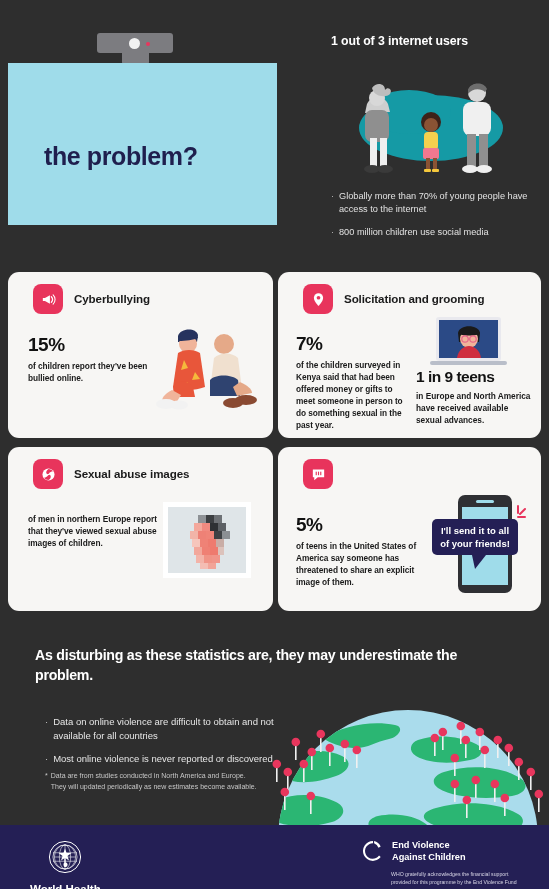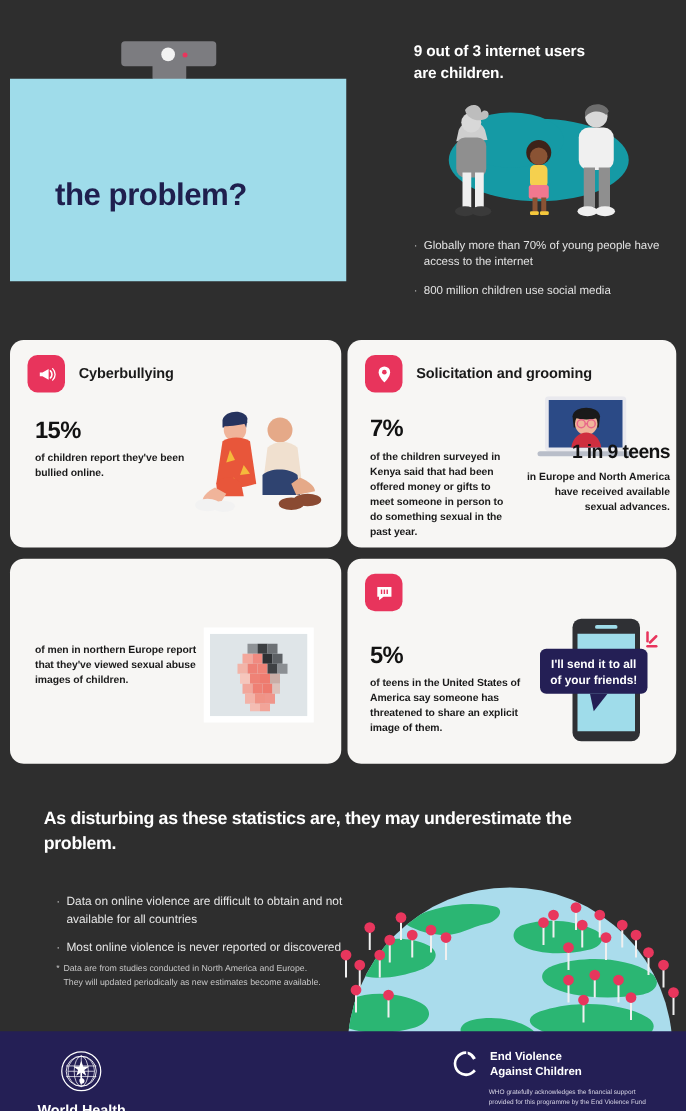--- a/index.html
+++ b/index.html
@@ -56,21 +56,21 @@
     line-height:1.45; margin-bottom:9px;
   }
   .bullet .bdot { color:#bdbdbd; flex:0 0 auto; font-size:9px; }
 
   
   .cards { position:absolute; left:0; top:272px; width:549px; }
   .card {
     position:absolute; background:#f7f6f4; border-radius:11px;
     overflow:hidden;
   }
-  .card-head { display:flex; align-items:center; gap:11px; padding:12px 0 0 14px; }
+  .card-head { display:flex; align-items:center; gap:11px; padding:12px 0 0 25px; }
   .cicon {
     width:30px; height:30px; border-radius:8px; background:#e8345c;
     display:flex; align-items:center; justify-content:center; flex:0 0 auto;
   }
   .ctitle {
     font-size:11.6px; font-weight:bold; color:#1a1a1a; line-height:1.3;
     letter-spacing:-0.1px;
   }
   .big-stat {
     font-size:19px; font-weight:bold; color:#121212; letter-spacing:-0.5px;
@@ -92,21 +92,21 @@
   
   #card-cyber      { left:8px;   top:0;   width:265px; height:166px; }
   #card-solicit    { left:278px; top:0;   width:263px; height:166px; }
   #card-images     { left:8px;   top:175px; width:265px; height:164px; }
   #card-sexting    { left:278px; top:175px; width:263px; height:164px; }
 
   .cyber-left  { position:absolute; left:20px; top:63px; width:135px; }
   .cyber-art   { position:absolute; left:140px; top:48px; width:120px; height:95px; }
 
   .sol-left    { position:absolute; left:18px; top:62px; width:116px; }
-  .sol-right   { position:absolute; left:138px; top:82px; width:120px;text-align:right; }
+  .sol-right   { position:absolute; left:138px; top:97px; width:120px; }
   .sol-art     { position:absolute; left:148px; top:45px; width:85px; height:52px; }
 
   .img-left    { position:absolute; left:20px; top:60px; width:130px; }
   .img-art     { position:absolute; left:155px; top:55px; width:88px; height:76px;
                  background:#ffffff; padding:5px; }
 
   .sex-left    { position:absolute; left:18px; top:68px; width:140px; }
   .sex-art     { position:absolute; left:150px; top:42px; width:110px; height:110px; }
 
   
@@ -157,22 +157,21 @@
     </div>
 
     <div class="titlebox">
       <h1>
         <br>
         <span>the problem?</span>
       </h1>
     </div>
 
     <div class="hdr-right">
-      <div class="hdr-stat">9 out of 3 internet users</div>
-      <div class="hdr-stat">are children.</div>
+      <div class="hdr-stat">1 out of 3 internet users</div>
     </div>
 
     <div class="family">
       <svg viewBox="0 0 200 110" width="200" height="110">
         <ellipse cx="100" cy="58" rx="72" ry="33" fill="#159aa5"></ellipse>
         <ellipse cx="78" cy="42" rx="42" ry="22" fill="#159aa5"></ellipse>
 
         <g>
           <path d="M36 34c4-9 17-9 21 0l2 8-25 1z" fill="#cfcfcf"></path>
           <circle cx="46" cy="28" r="8" fill="#d8d8d8"></circle>
@@ -295,20 +294,30 @@
           <rect x="4" y="44" width="77" height="4" rx="2" fill="#b9bec9"></rect>
         </svg>
       </div>
       <div class="sol-right">
         <div class="sub-stat">1 in 9 teens</div>
         <div class="sub-desc">in Europe and North America have received available sexual advances.</div>
       </div>
     </div>
 
     <div class="card" id="card-images">
+      <div class="card-head">
+        <div class="cicon">
+          <svg viewBox="0 0 24 24" width="17" height="17">
+            <circle cx="12" cy="12" r="8.5" fill="#fff"></circle>
+            <path d="M12 4.2c2.6 0 4.9 1.3 6.3 3.2-2.4.3-4.4 1.3-5.6 3.1-1 1.5-3.3 1.3-3.8-.6-.5-2 .6-4.1 3.1-5.7z" fill="#e8345c"></path>
+            <path d="M12 19.8c-2.6 0-4.9-1.3-6.3-3.2 2.4-.3 4.4-1.3 5.6-3.1 1-1.5 3.3-1.3 3.8.6.5 2-.6 4.1-3.1 5.7z" fill="#e8345c"></path>
+          </svg>
+        </div>
+        <div class="ctitle">Sexual abuse images</div>
+      </div>
       <div class="img-left">
         <div class="stat-desc">of men in northern Europe report that they've viewed sexual abuse images of children.</div>
       </div>
       <div class="img-art">
         <svg viewBox="0 0 78 66" width="78" height="66">
           <rect width="78" height="66" fill="#dfe5e8"></rect>
           <g>
             <rect x="30" y="8" width="8" height="8" fill="#8e9296"></rect>
             <rect x="38" y="8" width="8" height="8" fill="#3c3f42"></rect>
             <rect x="46" y="8" width="8" height="8" fill="#6d7175"></rect>

